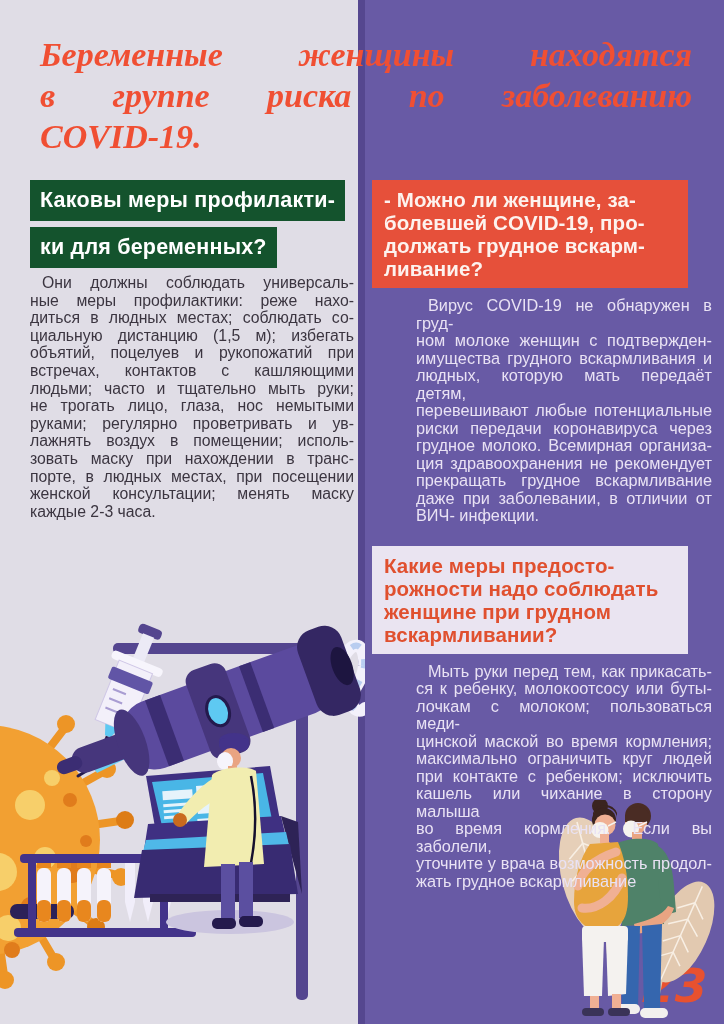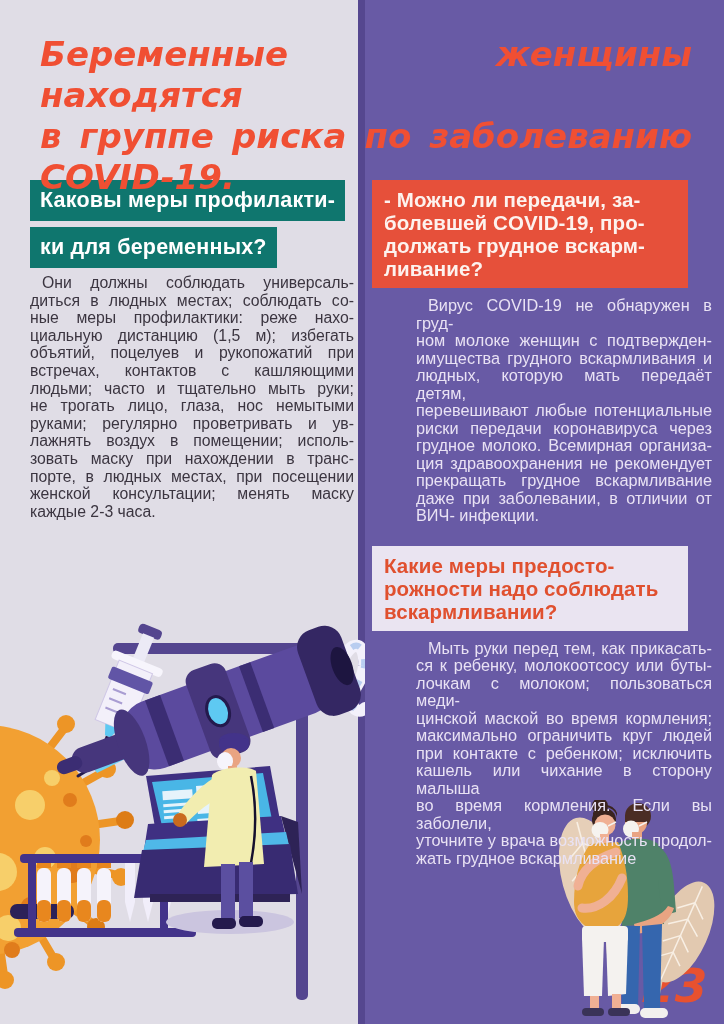--- a/index.html
+++ b/index.html
@@ -3,25 +3,25 @@
 <meta charset="utf-8">
 <style>
   html,body{margin:0;padding:0;background:#bdb8c6;}
   .page{position:relative;width:724px;height:1024px;background:#e0dde6;overflow:hidden;
         font-family:"Liberation Sans","DejaVu Sans",sans-serif;}
   .panel{position:absolute;left:358px;top:0;width:366px;height:1024px;background:#685aa5;
          border-left:7px solid #55478f;box-sizing:border-box;z-index:1;}
   .title{position:absolute;left:40px;top:34px;width:652px;z-index:6;color:#f04f33;
          font-weight:bold;font-style:italic;font-size:34px;line-height:41px;
          font-family:"DejaVu Sans",sans-serif;}
-  .title .tline{text-align:justify;text-align-last:justify;}
+  .title .tline{text-align:justify;text-align-last:justify;font-family:Liberation Serif, serif;}
   .title .tline:last-child{text-align-last:left;}
 
   .left-col{position:absolute;left:30px;top:180px;width:324px;z-index:5;}
-  .hl .tline{display:table;background:#0f766e;color:#ffffff;font-weight:bold;
+  .hl .tline{display:table;background:#14532d;color:#ffffff;font-weight:bold;
              font-size:21.5px;line-height:27px;padding:7px 10px;margin-bottom:6px;letter-spacing:.2px;}
   .jtext .tline{text-align:justify;text-align-last:justify;}
   .jtext .tline:last-child{text-align-last:left;}
   .jtext .tline:first-child{text-indent:12px;}
   .lbody{margin-top:4px;font-size:15.8px;line-height:17.6px;color:#3b3540;}
 
   .right-col{position:absolute;left:372px;top:180px;width:340px;z-index:5;}
   .qbox{box-sizing:border-box;padding:8px 12px;width:316px;font-weight:bold;
         font-size:20.5px;line-height:23px;letter-spacing:.1px;}
   .qbox .tline{text-align:left;}
@@ -48,59 +48,60 @@
       <div class="tline">COVID-19.</div>
     </div>
 
   <div class="left-col">
     <div class="hl">
         <div class="tline">Каковы меры профилакти-</div>
         <div class="tline">ки для беременных?</div>
       </div>
     <div class="lbody jtext">
         <div class="tline">Они должны соблюдать универсаль-</div>
+        <div class="tline">ные меры профилактики: реже нахо-</div>
         <div class="tline">диться в людных местах; соблюдать со-</div>
-        <div class="tline">ные меры профилактики: реже нахо-</div>
         <div class="tline">циальную дистанцию (1,5 м); избегать</div>
         <div class="tline">объятий, поцелуев и рукопожатий при</div>
         <div class="tline">встречах, контактов с кашляющими</div>
         <div class="tline">людьми; часто и тщательно мыть руки;</div>
         <div class="tline">не трогать лицо, глаза, нос немытыми</div>
         <div class="tline">руками; регулярно проветривать и ув-</div>
         <div class="tline">лажнять воздух в помещении; исполь-</div>
         <div class="tline">зовать маску при нахождении в транс-</div>
         <div class="tline">порте, в людных местах, при посещении</div>
         <div class="tline">женской консультации; менять маску</div>
         <div class="tline">каждые 2-3 часа.</div>
       </div>
   </div>
 
   <div class="right-col">
     <div class="qbox q1">
-        <div class="tline">- Можно ли передачи, за-</div>
+        <div class="tline">- Можно ли женщине, за-</div>
         <div class="tline">болевшей COVID-19, про-</div>
         <div class="tline">должать грудное вскарм-</div>
         <div class="tline">ливание?</div>
       </div>
     <div class="rbody jtext">
         <div class="tline">Вирус COVID-19 не обнаружен в груд-</div>
         <div class="tline">ном молоке женщин с подтвержден-</div>
         <div class="tline">имущества грудного вскармливания и</div>
         <div class="tline">людных, которую мать передаёт детям,</div>
         <div class="tline">перевешивают любые потенциальные</div>
         <div class="tline">риски передачи коронавируса через</div>
         <div class="tline">грудное молоко. Всемирная организа-</div>
         <div class="tline">ция здравоохранения не рекомендует</div>
         <div class="tline">прекращать грудное вскармливание</div>
         <div class="tline">даже при заболевании, в отличии от</div>
         <div class="tline">ВИЧ- инфекции.</div>
       </div>
     <div class="qbox q2">
         <div class="tline">Какие меры предосто-</div>
         <div class="tline">рожности надо соблюдать</div>
+        <div class="tline">женщине при грудном</div>
         <div class="tline">вскармливании?</div>
       </div>
     <div class="rbody jtext">
         <div class="tline">Мыть руки перед тем, как прикасать-</div>
         <div class="tline">ся к ребенку, молокоотсосу или буты-</div>
         <div class="tline">лочкам с молоком; пользоваться меди-</div>
         <div class="tline">цинской маской во время кормления;</div>
         <div class="tline">максимально ограничить круг людей</div>
         <div class="tline">при контакте с ребенком; исключить</div>
         <div class="tline">кашель или чихание в сторону малыша</div>

